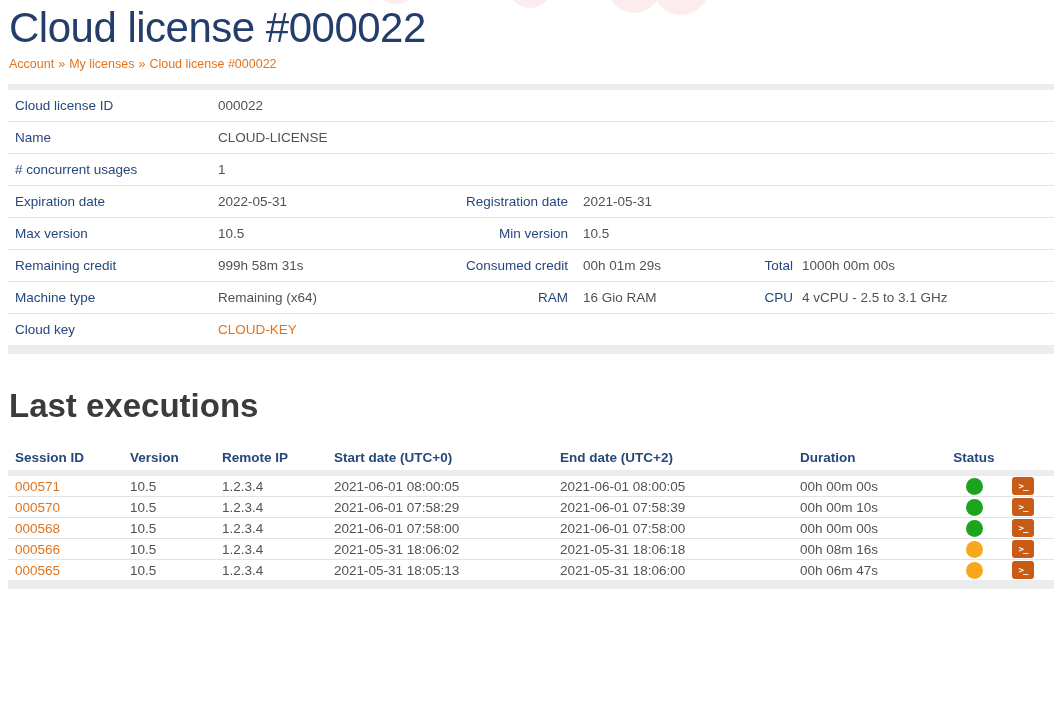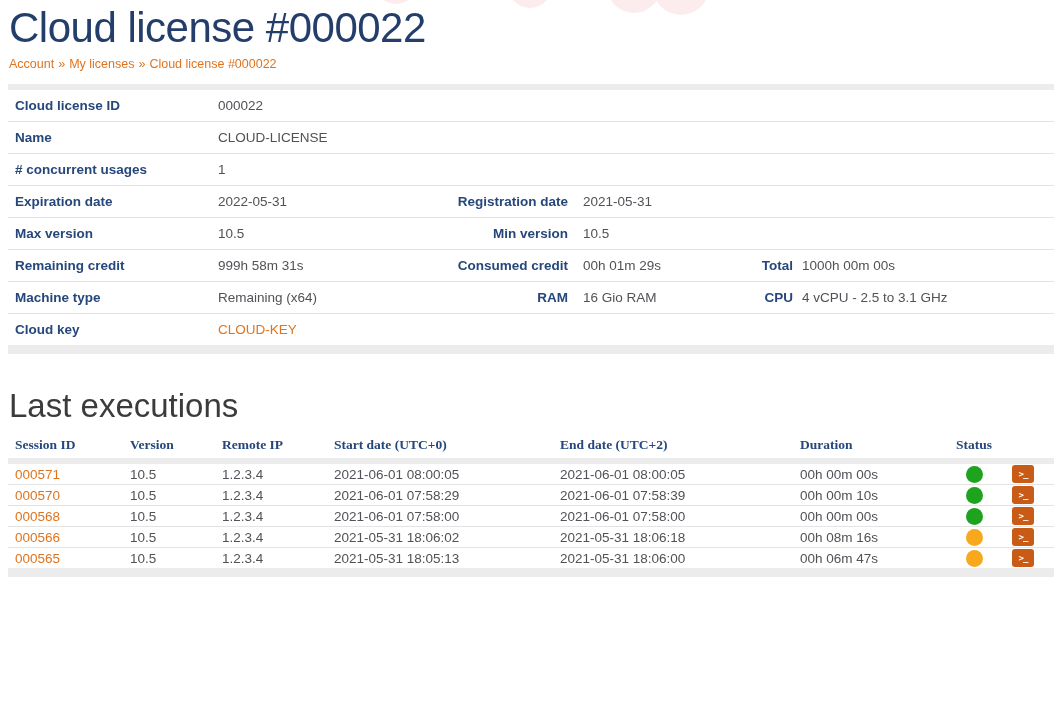--- a/index.html
+++ b/index.html
@@ -27,36 +27,36 @@
   }
   .breadcrumb a{color:var(--accent,#e0741e);text-decoration:none;cursor:pointer;}
   .breadcrumb .sep{padding:0 4px;}
 
   table.grid{border-collapse:collapse;table-layout:fixed;width:1046px;margin:0 8px;font-size:13.5px;}
   table.grid td,table.grid th{padding:0;vertical-align:middle;overflow:hidden;white-space:nowrap;}
 
   
   .detail td{height:31px;}
   .detail tr.data + tr.data td{border-top:1px solid var(--line,#e3e3e3);}
-  .detail td.lbl{color:var(--navy,#26477c);font-weight:bold;}
+  .detail td.lbl{color:var(--navy,#26477c);font-weight:normal;}
   .detail td.dc0{padding-left:7px;}
   .detail td.dc2,.detail td.dc4{text-align:right;}
   .detail td.dc3{padding-left:15px;}
   .detail td.dc5{padding-left:9px;}
   tr.spacer td{height:6px;background:var(--bar,#ececec);}
   tr.spacer.thick td{height:9px;}
 
   h2.section-title{
-    margin:33px 0 7px 9px;
-    font-size:33px;font-weight:400;line-height:38px;
+    margin:33px 0 19px 9px;
+    font-size:33px;font-weight:700;line-height:38px;
     color:var(--heading,#3b3b3b);
   }
 
   
-  .exec th{height:26px;text-align:left;color:var(--navy,#26477c);font-weight:bold;font-size:13.5px;font-family:Liberation Serif, serif;}
+  .exec th{height:26px;text-align:left;color:var(--navy,#26477c);font-weight:bold;font-size:13.5px;}
   .exec td{height:20px;}
   .exec tbody tr.data + tr.data td{border-top:1px solid var(--line,#e3e3e3);}
   .exec .ec0{padding-left:7px;}
   .exec .ec2{padding-left:7px;}
   .exec .ec3{padding-left:4px;}
   .exec .ec4{padding-left:5px;}
   .exec .ec5{padding-left:5px;}
   .exec .ec6{text-align:center;}
   .exec .ec7{padding-left:14px;}
   a.olink{color:var(--accent,#e0741e);text-decoration:none;cursor:pointer;}

